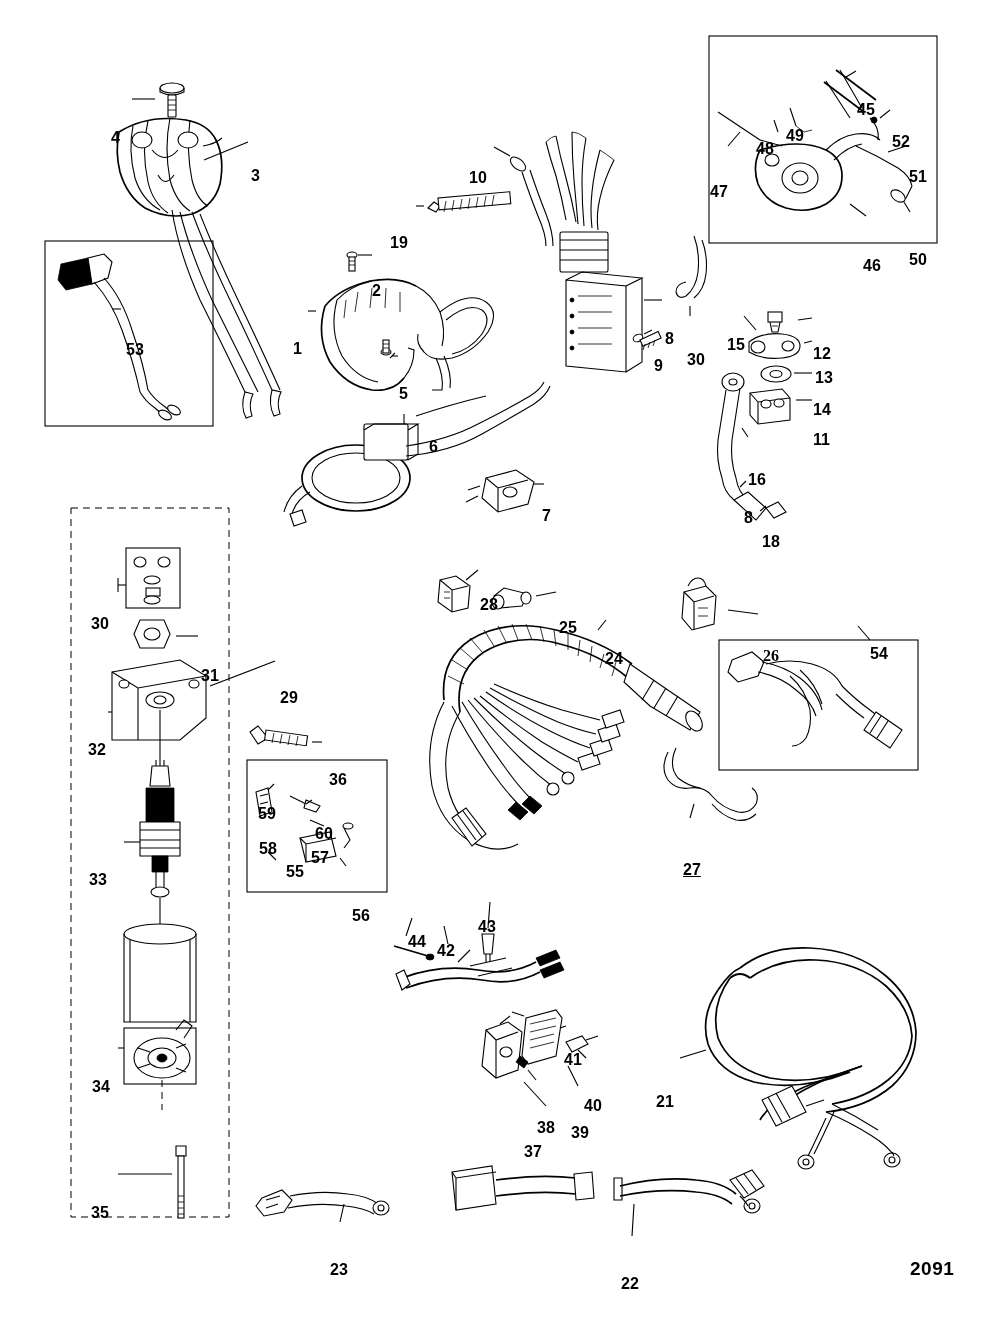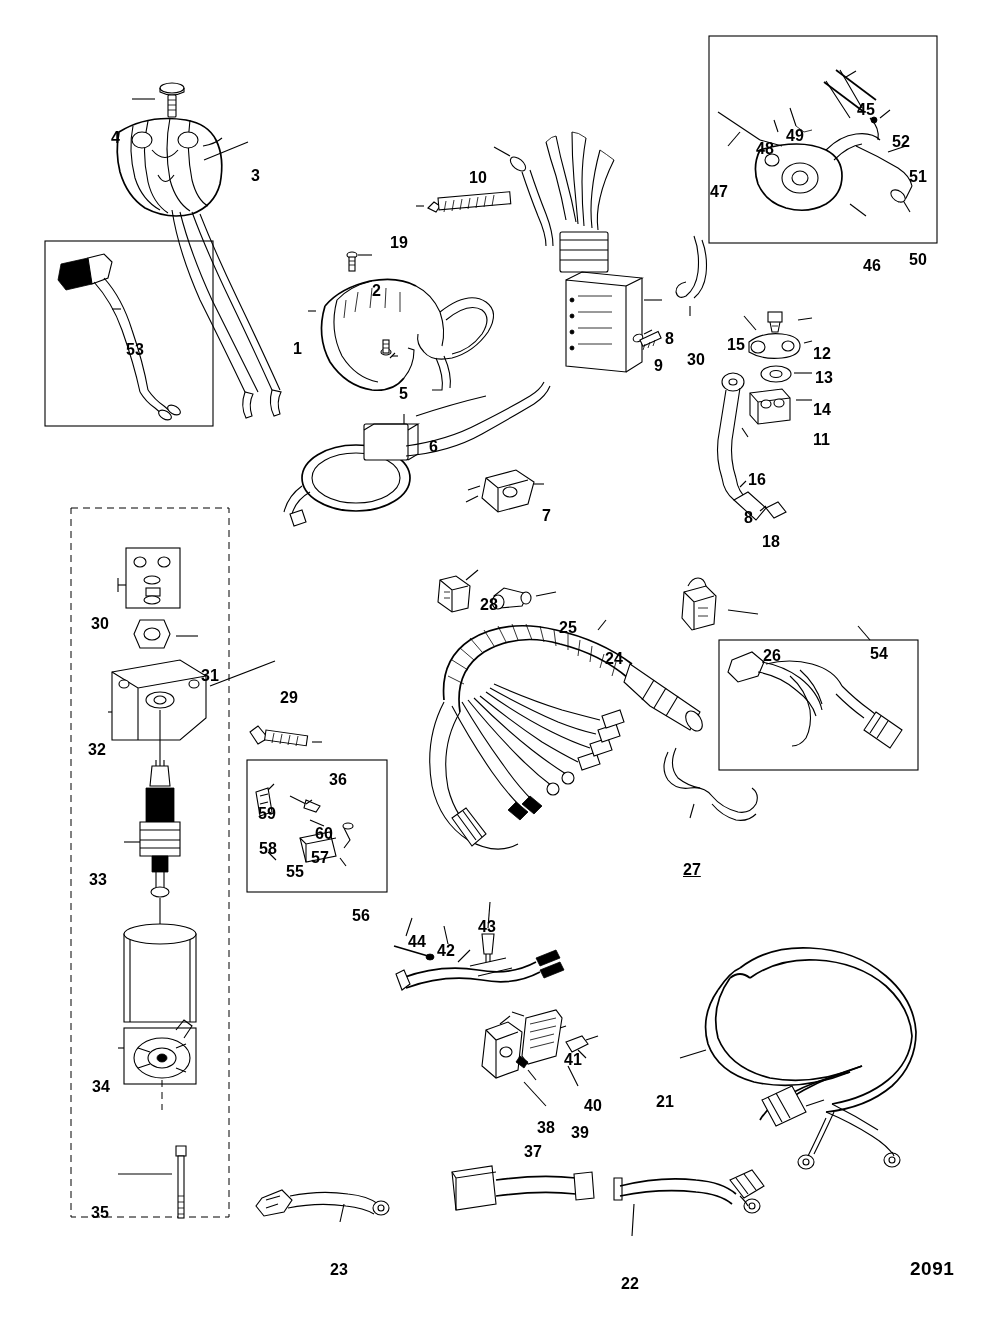--- a/index.html
+++ b/index.html
@@ -557,21 +557,21 @@
   <div class="callout" style="left:813px; top:362px;text-align:right;">14</div>
   <div class="callout" style="left:813px; top:392px;">11</div>
   <div class="callout" style="left:429px; top:399px;">6</div>
   <div class="callout" style="left:748px; top:432px;">16</div>
   <div class="callout" style="left:542px; top:468px;">7</div>
   <div class="callout" style="left:744px; top:470px;">8</div>
   <div class="callout" style="left:762px; top:494px;">18</div>
   <div class="callout" style="left:480px; top:557px;">28</div>
   <div class="callout" style="left:559px; top:580px;text-align:center;">25</div>
   <div class="callout" style="left:605px; top:611px;">24</div>
-  <div class="callout" style="left:763px; top:608px;">26</div>
+  <div class="callout" style="left:763px; top:608px;font-family:Liberation Serif, serif;">26</div>
   <div class="callout" style="left:870px; top:606px;">54</div>
   <div class="callout" style="left:91px;  top:576px;">30</div>
   <div class="callout" style="left:201px; top:628px;">31</div>
   <div class="callout" style="left:280px; top:650px;">29</div>
   <div class="callout" style="left:88px;  top:702px;">32</div>
   <div class="callout" style="left:329px; top:732px;">36</div>
   <div class="callout" style="left:258px; top:766px;">59</div>
   <div class="callout" style="left:315px; top:786px;">60</div>
   <div class="callout" style="left:311px; top:810px;">57</div>
   <div class="callout" style="left:286px; top:824px;">55</div>

